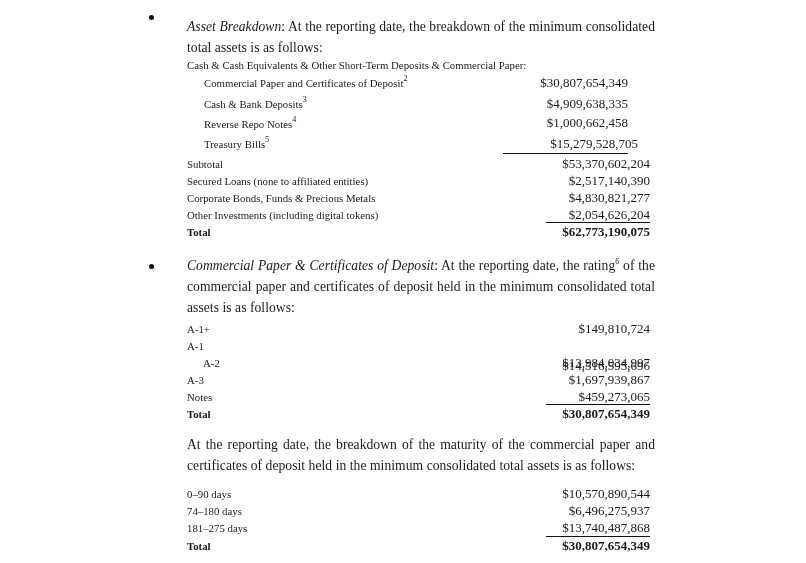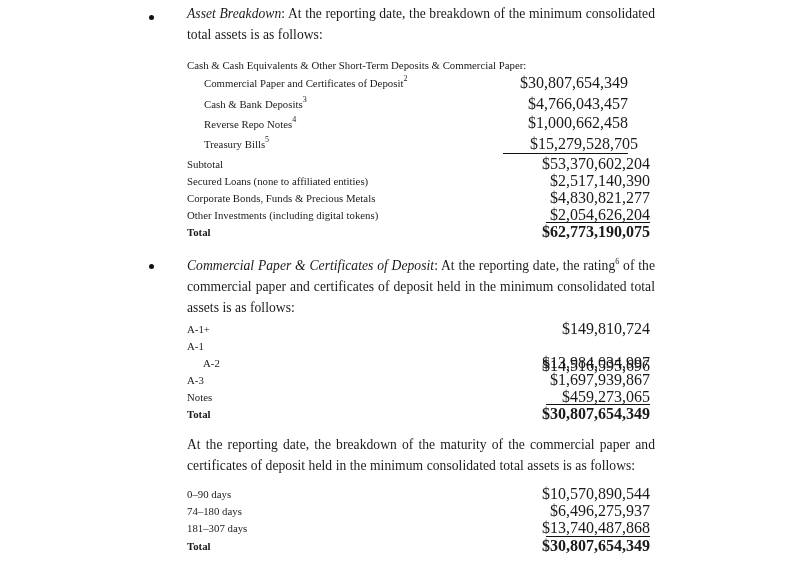--- a/index.html
+++ b/index.html
@@ -16,40 +16,40 @@
     font-size:13.6px; line-height:21px; text-align:justify;
     letter-spacing:0.05px;
   }
   .para i { font-style:italic; }
   sup { font-size:8px; line-height:0; vertical-align:6px; }
   .row {
     position:absolute; left:187px; font-size:10.8px; line-height:14px; white-space:nowrap;
   }
   .row.indent { left:204px; }
   .val {
-    position:absolute; font-size:16px; line-height:14px; white-space:nowrap; text-align:right;
+    position:absolute; font-size:13px; line-height:14px; white-space:nowrap; text-align:right;
   }
   .bold { font-weight:bold; }
   .rule { position:absolute; height:1px; background:#111; }
 </style>
 </head>
 <body>
 
 <div class="bullet" style="left:149px; top:15px;"></div>
-<div class="para" style="top:3px; text-align-last:left;">
+<div class="para" style="top:16px; text-align-last:left;">
   <i>Asset Breakdown</i><span>: At the reporting date, the breakdown of the minimum consolidated total assets is as follows:</span>
 </div>
 
 <div class="row" style="top:58px;">Cash &amp; Cash Equivalents &amp; Other Short-Term Deposits &amp; Commercial Paper:</div>
 
 <div class="row indent" style="top:76px;"><span>Commercial Paper and Certificates of Deposit</span><sup>2</sup></div>
 <div class="val" style="right:178px; top:76px;">$30,807,654,349</div>
 
 <div class="row indent" style="top:97px;"><span>Cash &amp; Bank Deposits</span><sup>3</sup></div>
-<div class="val" style="right:178px; top:97px;">$4,766,043,457</div>
+<div class="val" style="right:178px; top:97px;">$4,909,638,335</div>
 
 <div class="row indent" style="top:117px;"><span>Reverse Repo Notes</span><sup>4</sup></div>
 <div class="val" style="right:178px; top:116px;">$1,000,662,458</div>
 
 <div class="row indent" style="top:137px;"><span>Treasury Bills</span><sup>5</sup></div>
 <div class="val" style="right:168px; top:137px;">$15,279,528,705</div>
 
 <div class="rule" style="left:503px; width:125px; top:153px;"></div>
 
 <div class="row" style="top:157px;">Subtotal</div>
@@ -95,19 +95,19 @@
 <div class="val bold" style="right:156px; top:407px;">$30,807,654,349</div>
 
 <div class="para" style="top:434px; text-align-last:left;">At the reporting date, the breakdown of the maturity of the commercial paper and certificates of deposit held in the minimum consolidated total assets is as follows:</div>
 
 <div class="row" style="top:487px;">0–90 days</div>
 <div class="val" style="right:156px; top:487px;">$10,570,890,544</div>
 
 <div class="row" style="top:504px;">74–180 days</div>
 <div class="val" style="right:156px; top:504px;">$6,496,275,937</div>
 
-<div class="row" style="top:521px;">181–307 days</div>
+<div class="row" style="top:521px;">181–275 days</div>
 <div class="val" style="right:156px; top:521px;">$13,740,487,868</div>
 
 <div class="rule" style="left:546px; width:104px; top:536px;"></div>
 
 <div class="row bold" style="top:539px;">Total</div>
 <div class="val bold" style="right:156px; top:539px;">$30,807,654,349</div>
 
 </body></html>

